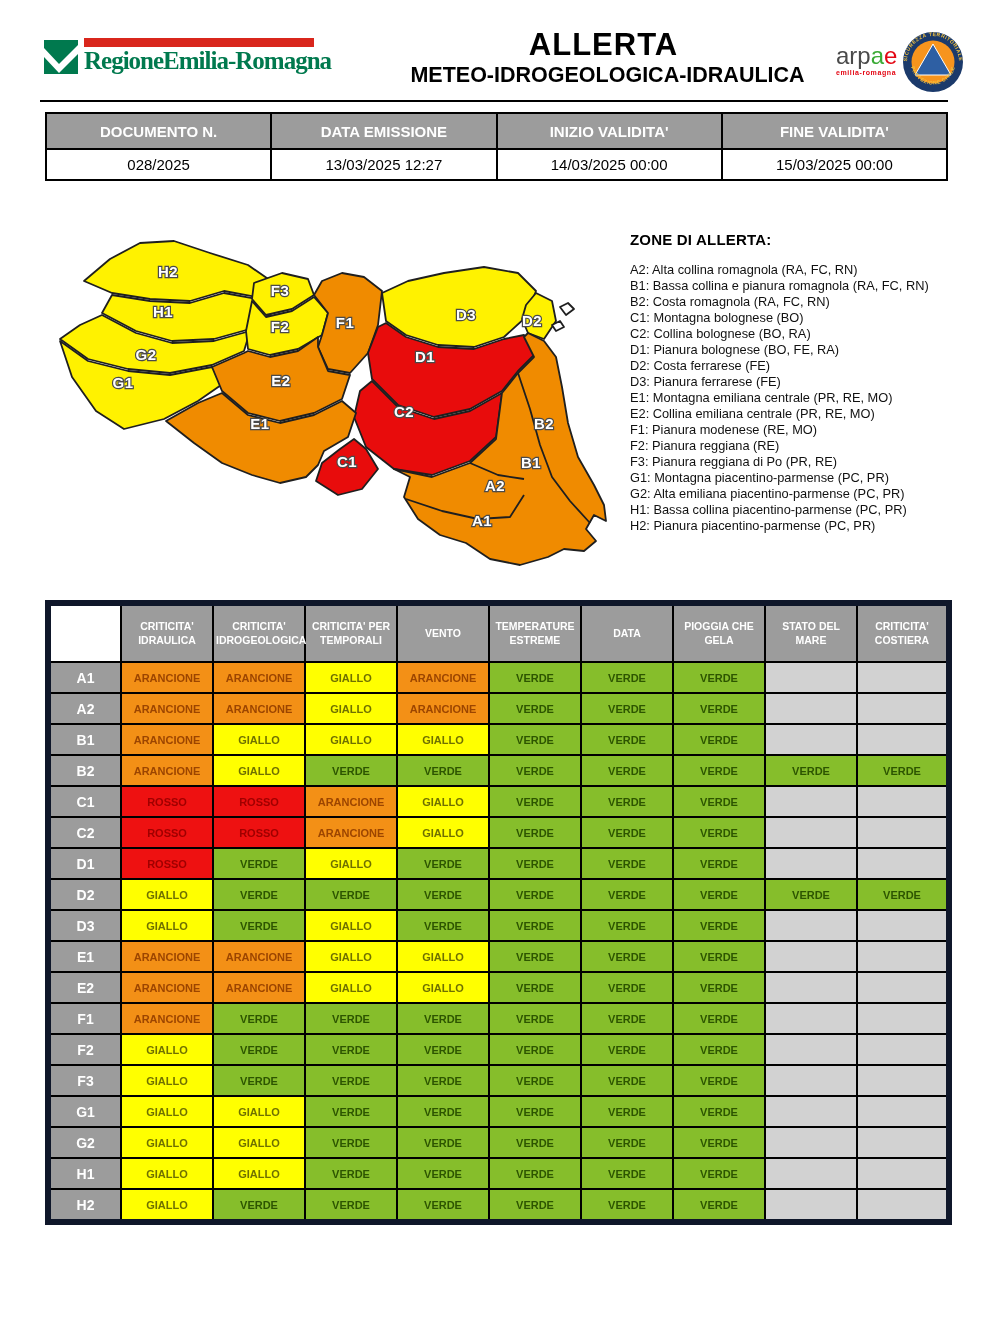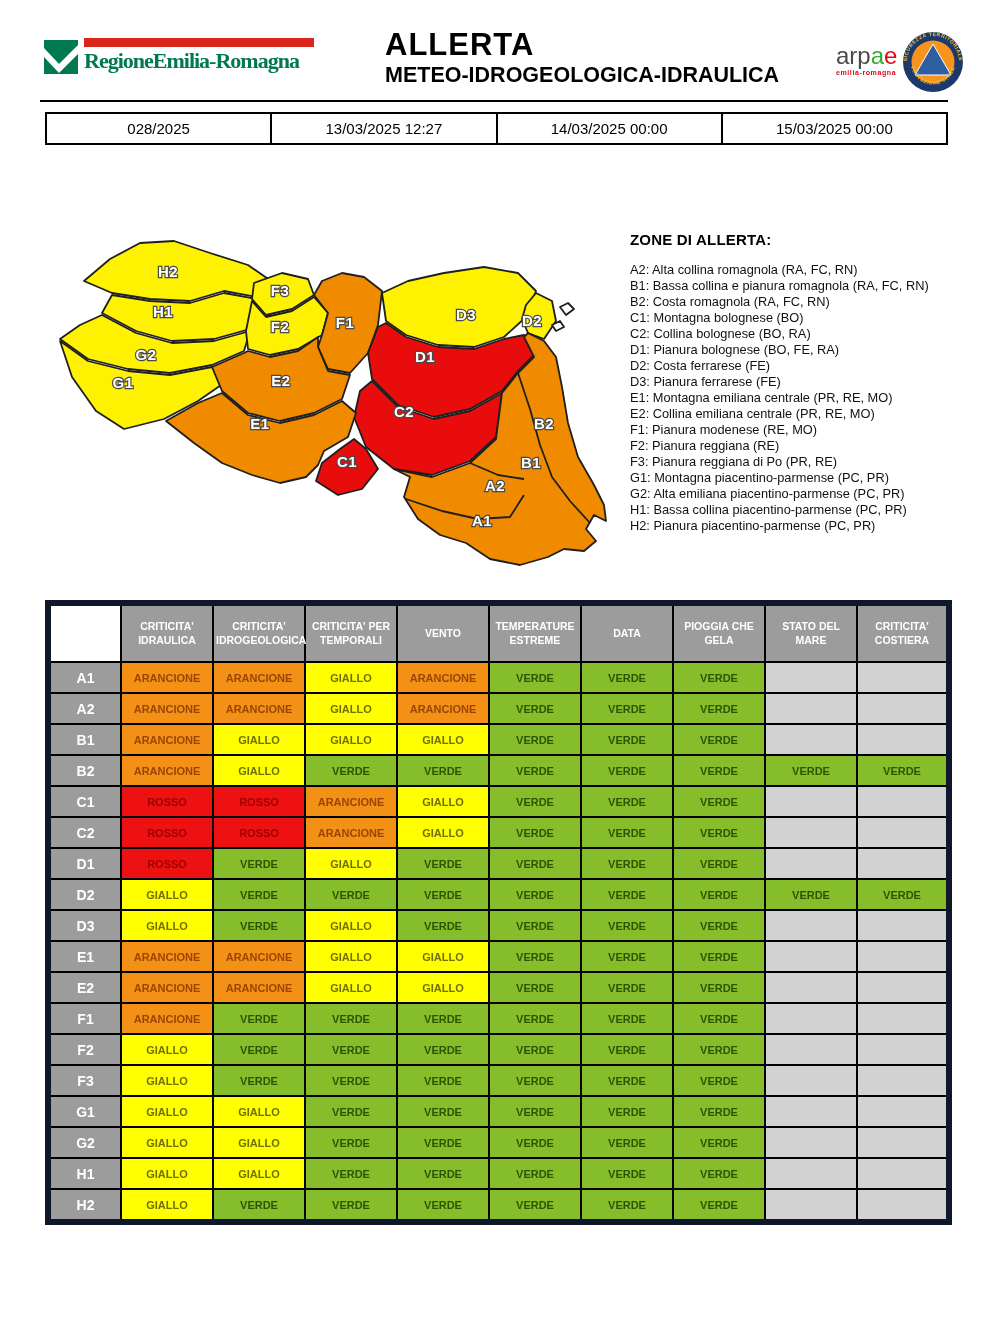--- a/index.html
+++ b/index.html
@@ -4,24 +4,24 @@
 <style>
   html,body{margin:0;padding:0;background:#fff;}
   .page{position:relative;width:990px;height:1330px;background:#fff;overflow:hidden;
         font-family:"Liberation Sans",sans-serif;color:#000;}
 
   
   .rer-logo{position:absolute;left:44px;top:38px;display:flex;align-items:flex-start;}
   .rer-mark{display:block;}
   .rer-right{margin-left:4px;}
   .rer-bar{width:230px;height:9px;background:#d9261c;}
-  .rer-text{font-family:"Liberation Serif",serif;font-weight:bold;font-size:22px;
+  .rer-text{font-family:"Liberation Serif",serif;font-weight:bold;font-size:25px;
             color:#00794e;letter-spacing:-1px;line-height:26px;margin-top:1px;white-space:nowrap;}
 
-  .title-block{position:absolute;left:385px;top:28px;width:445px;text-align:left;}
+  .title-block{position:absolute;left:385px;top:28px;width:445px;text-align:center;}
   .title-1{font-size:31px;font-weight:bold;letter-spacing:1px;line-height:34px;margin-right:8px;}
   .title-2{font-size:21.5px;font-weight:bold;line-height:27px;letter-spacing:0;}
 
   .arpae{position:absolute;left:836px;top:46px;width:60px;text-align:center;}
   .arpae-word{font-size:24px;font-weight:normal;line-height:20px;letter-spacing:0;}
   .arpae-dark{color:#4a4a4a;}
   .arpae-green{color:#3aaa35;}
   .arpae-red{color:#e30613;}
   .arpae-sub{font-size:7px;font-weight:bold;color:#e30613;letter-spacing:0.6px;margin-top:3px;white-space:nowrap;}
 
@@ -97,20 +97,26 @@
       <text font-size="5" font-weight="bold" fill="#f0c040" font-family="Liberation Sans, sans-serif" letter-spacing="0.6">
         <textPath href="#pcBot" startOffset="50%" text-anchor="middle">PROTEZIONE CIVILE</textPath>
       </text>
     </svg>
   </div>
 
   <div class="rule"></div>
 
   <table class="doc-table">
     <tbody>
+        <tr>
+      <th>DOCUMENTO N.</th>
+      <th>DATA EMISSIONE</th>
+      <th>INIZIO VALIDITA'</th>
+      <th>FINE VALIDITA'</th>
+    </tr>
     <tr>
       <td>028/2025</td>
       <td>13/03/2025 12:27</td>
       <td>14/03/2025 00:00</td>
       <td>15/03/2025 00:00</td>
     </tr>
   </tbody>
     </table>
 
   <svg class="map-svg" width="560" height="340" viewBox="0 0 560 340">

